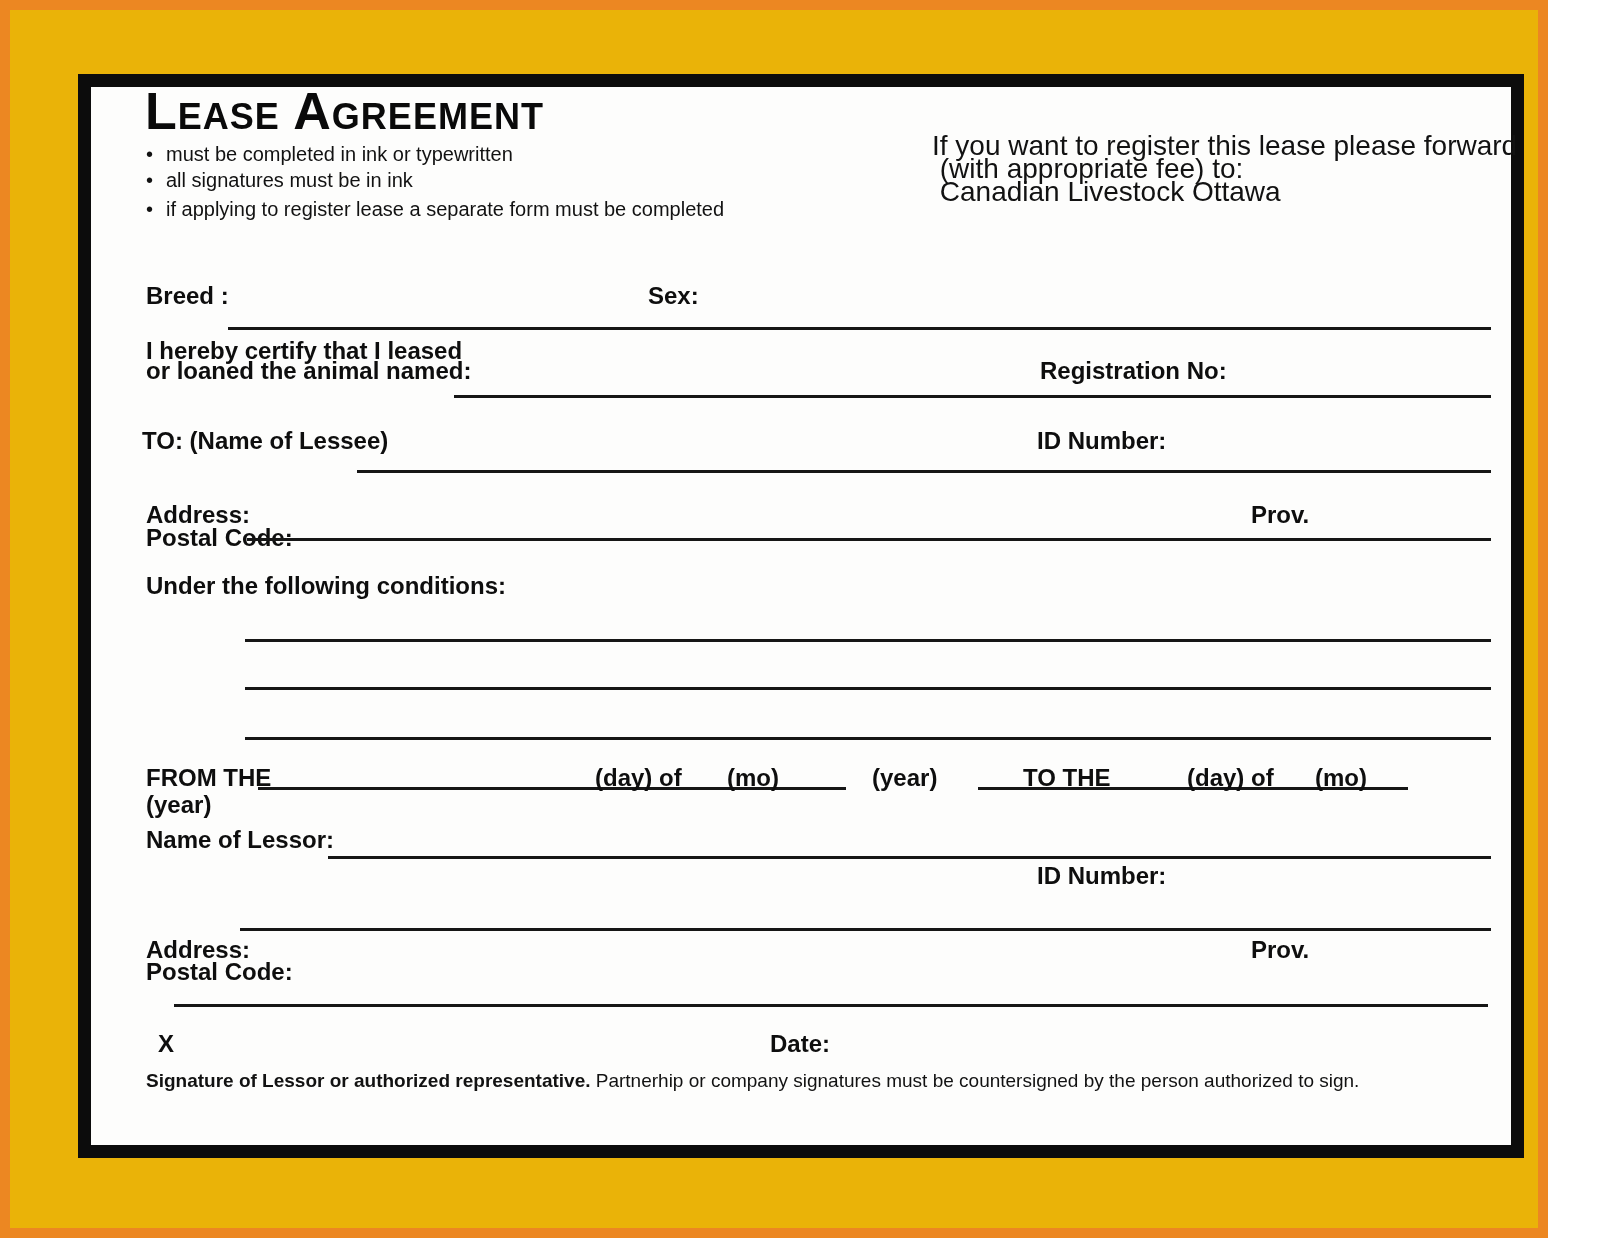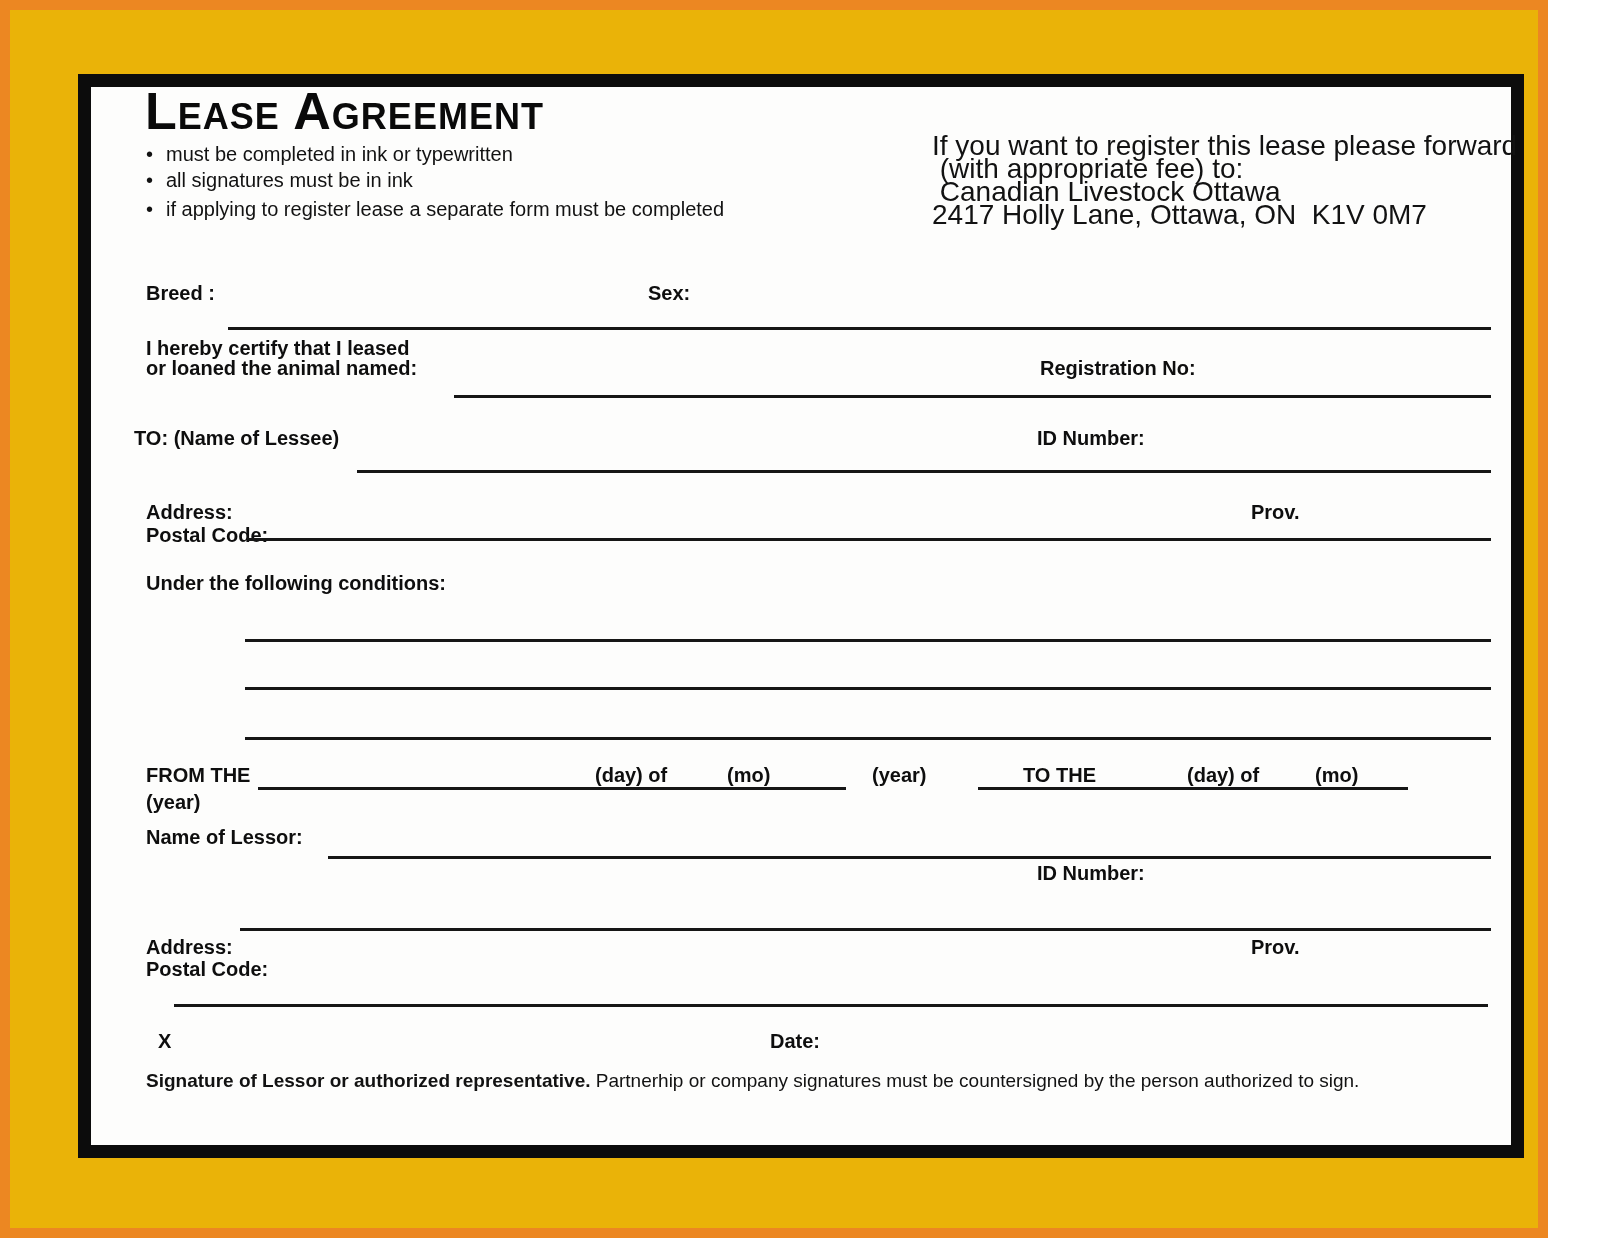--- a/index.html
+++ b/index.html
@@ -27,21 +27,21 @@
     font-variant:small-caps;
     font-weight:800;
     font-size:52px;
     letter-spacing:1px;
     line-height:1.05;
     color:#0a0a0a;
   }
   .note-line{font-size:20px;line-height:24px;white-space:pre;}
   .bullet{display:inline-block;width:20px;font-size:20px;}
   .reg-line{font-size:28px;line-height:23px;white-space:pre;}
-  .lbl{font-size:20px;font-weight:bold;white-space:pre;color:#0e0e0e;}
+  .lbl{font-size:24px;font-weight:bold;white-space:pre;color:#0e0e0e;}
   .fill-line{height:3px;background:#161616;}
   .note-bottom{font-size:19px;white-space:pre-wrap;}
   .note-bottom b{font-weight:bold;}
 </style>
 </head>
 <body>
 
 <div class="canvas">
   <div class="sheet"></div>
 
@@ -50,33 +50,32 @@
   <div class="abs" style="left:136px;top:132px;">
     <div class="note-line"><span class="bullet">•</span><span>must be completed in ink or typewritten</span></div>
     <div class="note-line" style="margin-top:2px;"><span class="bullet">•</span><span>all signatures must be in ink</span></div>
     <div class="note-line" style="margin-top:5px;"><span class="bullet">•</span><span>if applying to register lease a separate form must be completed</span></div>
   </div>
 
   <div class="abs" style="left:922px;top:124px;">
     <div class="reg-line">If you want to register this lease please forward</div>
     <div class="reg-line"> (with appropriate fee) to:</div>
     <div class="reg-line"> Canadian Livestock Ottawa</div>
-    <div class="reg-line">2417 Holly Lane, Ottawa, ON  K1V 0M7</div>
   </div>
 
   <div class="abs lbl" style="left:136px;top:272px;">Breed :</div>
   <div class="abs lbl" style="left:638px;top:272px;">Sex:</div>
   <div class="abs fill-line" style="left:218px;top:317px;width:1263px;"></div>
 
   <div class="abs lbl" style="left:136px;top:308px;margin-top:19px;">I hereby certify that I leased</div>
   <div class="abs lbl" style="left:136px;top:347px;">or loaned the animal named:</div>
   <div class="abs lbl" style="left:1030px;top:347px;">Registration No:</div>
   <div class="abs fill-line" style="left:444px;top:385px;width:1037px;"></div>
 
-  <div class="abs lbl" style="left:124px;top:417px;">TO: (Name of Lessee)</div>
+  <div class="abs lbl" style="left:132px;top:417px;">TO: (Name of Lessee)</div>
   <div class="abs lbl" style="left:1027px;top:417px;">ID Number:</div>
   <div class="abs fill-line" style="left:347px;top:460px;width:1134px;"></div>
 
   <div class="abs lbl" style="left:136px;top:491px;">Address:</div>
   <div class="abs lbl" style="left:1241px;top:491px;">Prov.</div>
   <div class="abs lbl" style="left:136px;top:514px;">Postal Code:</div>
   <div class="abs fill-line" style="left:237px;top:528px;width:1244px;"></div>
 
   <div class="abs lbl" style="left:136px;top:562px;">Under the following conditions:</div>
   <div class="abs fill-line" style="left:235px;top:629px;width:1246px;"></div>

